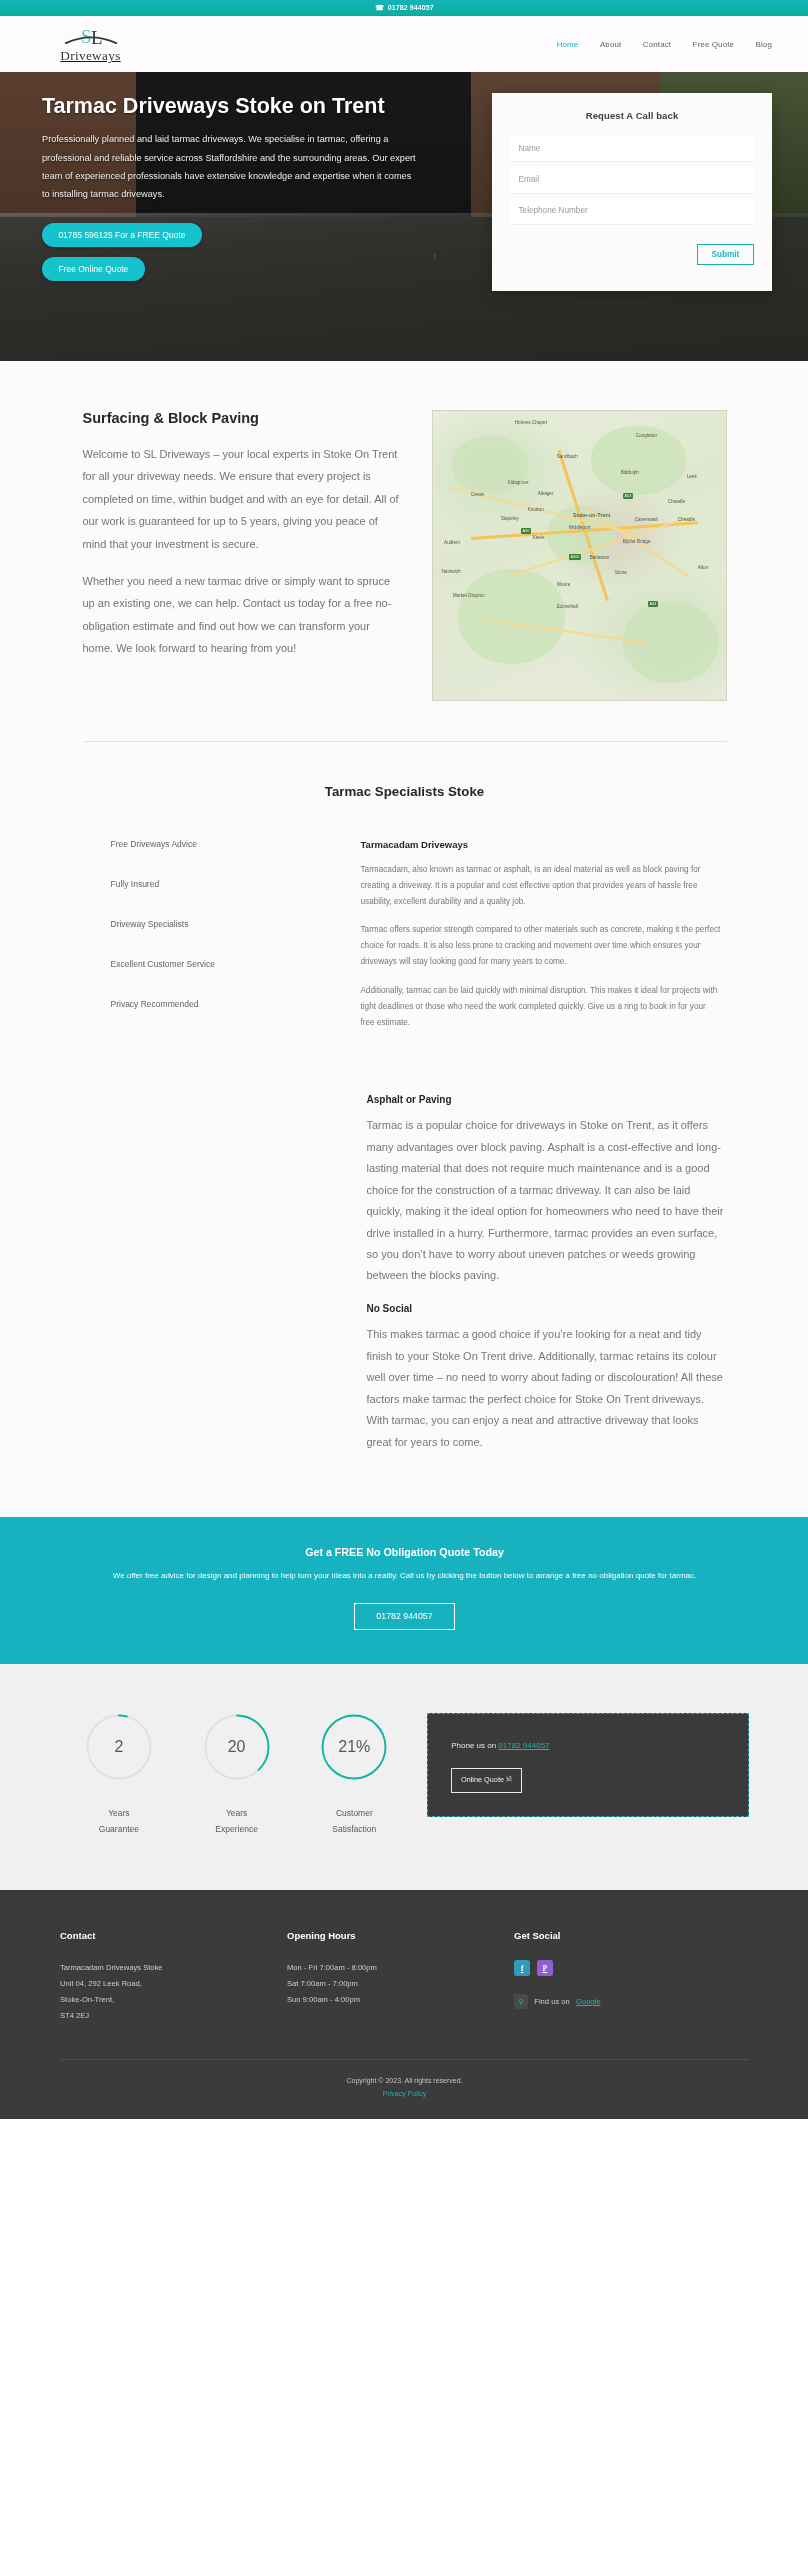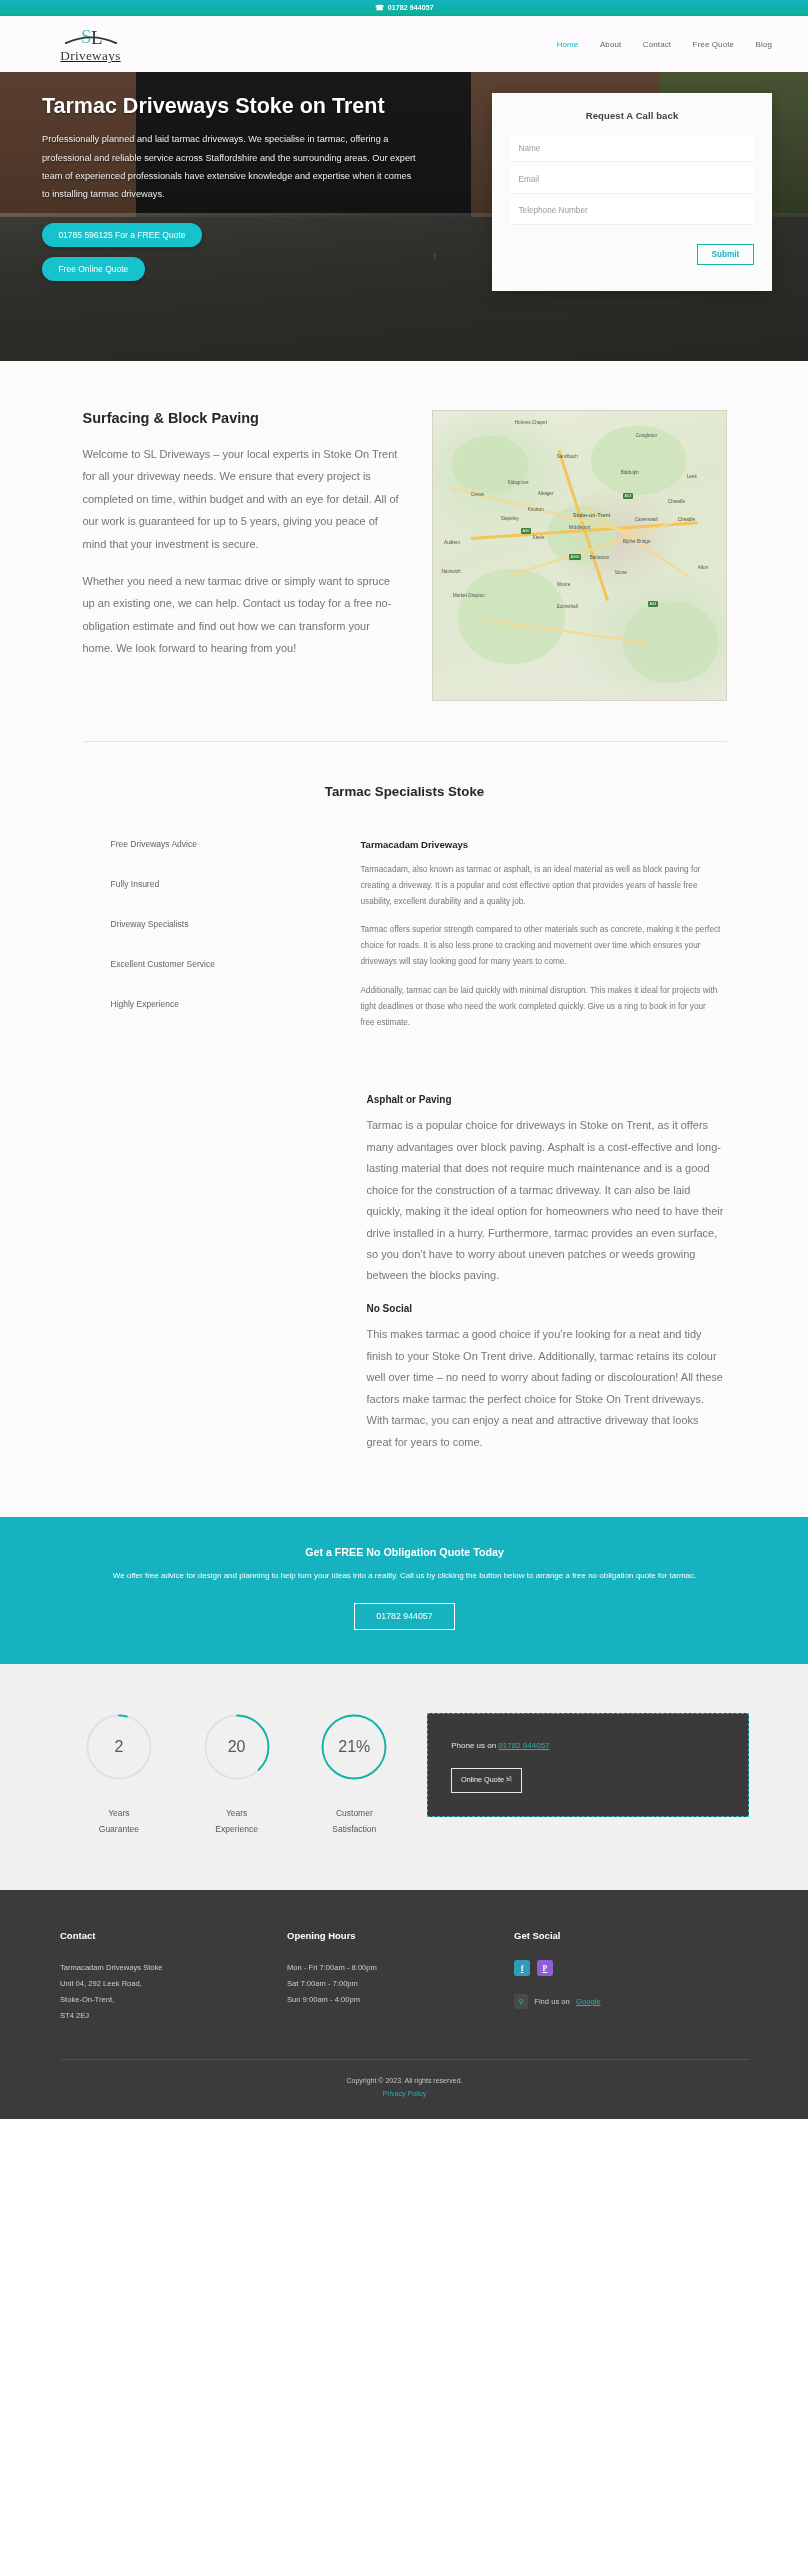--- a/index.html
+++ b/index.html
@@ -355,21 +355,21 @@
 
 <section class="sec-spec">
   <div class="container">
     <h2>Tarmac Specialists Stoke</h2>
     <div class="spec-row">
       <ul class="spec-list">
         <li>Free Driveways Advice</li>
         <li>Fully Insured</li>
         <li>Driveway Specialists</li>
         <li>Excellent Customer Service</li>
-        <li>Highly Experience</li>
+        <li>Privacy Recommended</li>
       </ul>
       <div class="spec-body">
         <h3>Tarmacadam Driveways</h3>
         <p>Tarmacadam, also known as tarmac or asphalt, is an ideal material as well as block paving for creating a driveway. It is a popular and cost effective option that provides years of hassle free usability, excellent durability and a quality job.</p>
         <p>Tarmac offers superior strength compared to other materials such as concrete, making it the perfect choice for roads. It is also less prone to cracking and movement over time which ensures your driveways will stay looking good for many years to come.</p>
         <p>Additionally, tarmac can be laid quickly with minimal disruption. This makes it ideal for projects with tight deadlines or those who need the work completed quickly. Give us a ring to book in for your free estimate.</p>
       </div>
     </div>
   </div>
 </section>

